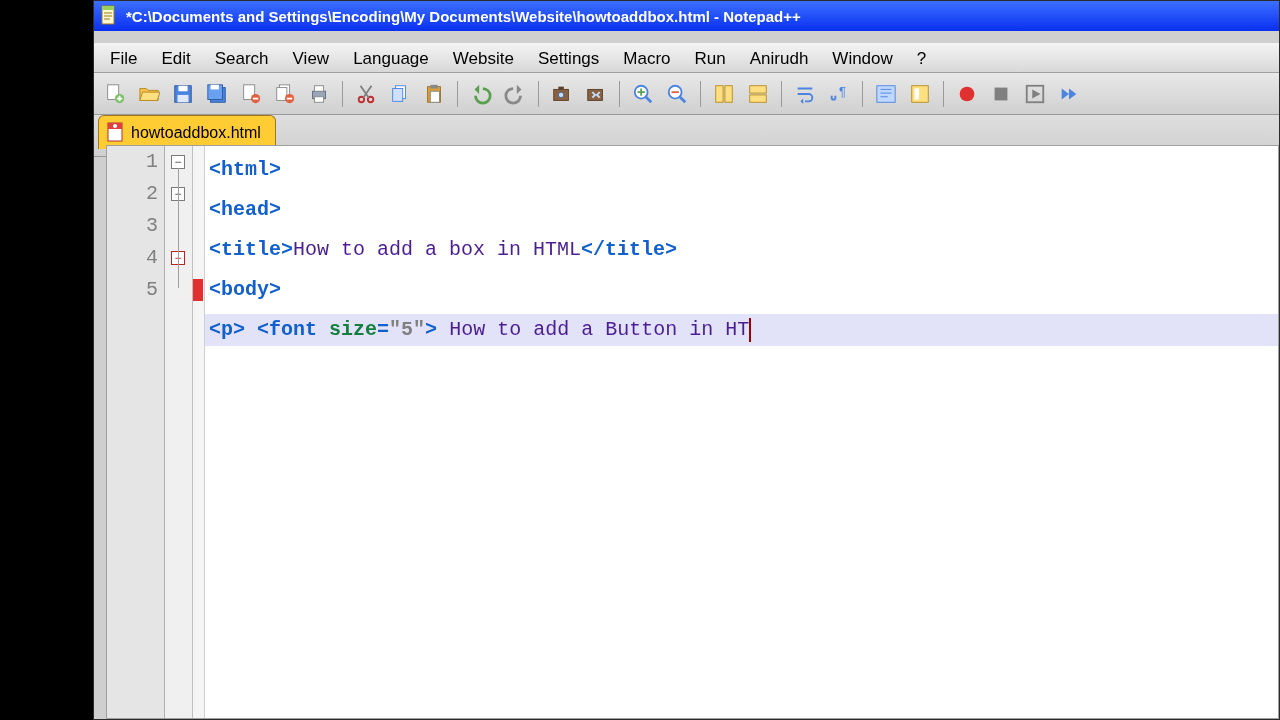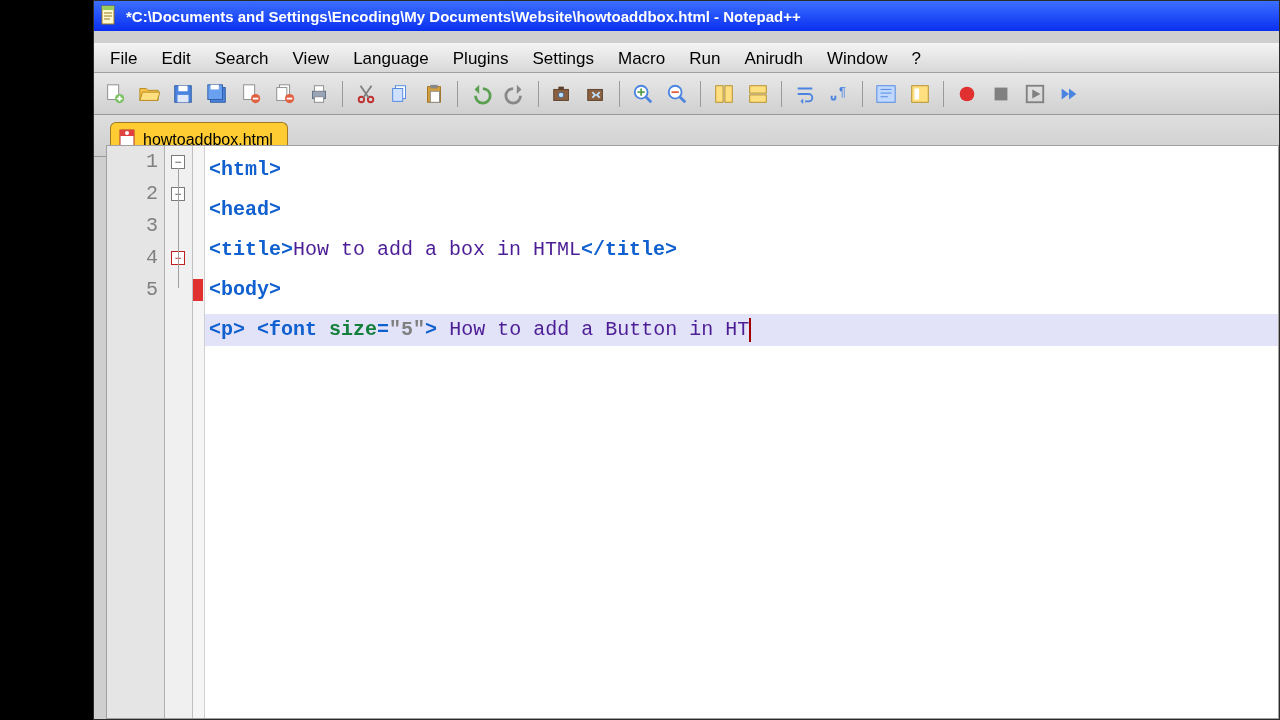--- a/index.html
+++ b/index.html
@@ -13,21 +13,21 @@
   .titlebar .title-text { white-space: nowrap; }
   
   .menubar { height: 30px; background: linear-gradient(#f4f4f4, #d8d8d8); border-bottom: 1px solid #a0a0a0; display: flex; align-items: stretch; padding: 0 4px; margin-top: 12px; }
   .menubar .menu-item { padding: 6px 12px 0 12px; font-size: 17px; color: #000; cursor: default; }
   
   .toolbar { height: 42px; background: linear-gradient(#e8e8e8, #d0d0d0); border-bottom: 1px solid #9a9a9a; display: flex; align-items: center; padding: 0 6px; gap: 4px; }
   .tb-btn { width: 30px; height: 30px; border: 1px solid transparent; border-radius: 3px; display: flex; align-items: center; justify-content: center; background: transparent; }
   .tb-btn svg { width: 22px; height: 22px; }
   .tb-sep { width: 1px; height: 26px; background: #9a9a9a; margin: 0 4px; }
   
-  .tabstrip { height: 42px; background: linear-gradient(#dedede, #cfcfcf); border-bottom: 1px solid #9a9a9a; display: flex; align-items: flex-end; padding-left: 16px; }
+  .tabstrip { height: 42px; background: linear-gradient(#dedede, #cfcfcf); border-bottom: 1px solid #9a9a9a; display: flex; padding-left: 4px; }
   .tab { height: 34px; background: #ffcc33; border: 1px solid #a07820; border-bottom: none; border-radius: 6px 6px 0 0; display: flex; align-items: center; padding: 0 14px 0 8px; gap: 6px; font-size: 16px; }
   .tab .file-icon { width: 18px; height: 22px; display:inline-flex; }
   .tab .file-icon svg { width:18px;height:22px; }
   
   .editor-wrap { position: absolute; left: 12px; right: 0; top: 144px; bottom: 0; background: #fff; border: 1px solid #a0a0a0; }
   .gutter-col { position: absolute; left: 0; top: 0; bottom: 0; width: 58px; background: #e5e5e5; border-right: 1px solid #b0b0b0; text-align: right; padding-right: 6px; color: #808080; font-family: "Courier New", monospace; font-size: 20px; line-height: 32px; }
   .fold-col { position: absolute; left: 58px; top: 0; bottom: 0; width: 28px; background: #f0f0f0; border-right: 1px solid #c0c0c0; }
   .fold-box { width: 14px; height: 14px; border: 1px solid #7a7a7a; background: #fff; position: absolute; left: 6px; display:flex;align-items:center;justify-content:center;font-size:12px;line-height:12px;color:#505050;}
   .fold-box.open::after { content:"−"; }
   .fold-box.red { border-color:#c02020; color:#c02020; background:#fff; }
@@ -59,21 +59,21 @@
     </span>
     <span class="title-text">*C:\Documents and Settings\Encoding\My Documents\Website\howtoaddbox.html - Notepad++</span>
   </div>
 
   <div class="menubar">
     <div class="menu-item">File</div>
     <div class="menu-item">Edit</div>
     <div class="menu-item">Search</div>
     <div class="menu-item">View</div>
     <div class="menu-item">Language</div>
-    <div class="menu-item">Plugins</div>
+    <div class="menu-item">Website</div>
     <div class="menu-item">Settings</div>
     <div class="menu-item">Macro</div>
     <div class="menu-item">Run</div>
     <div class="menu-item">Anirudh</div>
     <div class="menu-item">Window</div>
     <div class="menu-item">?</div>
   </div>
 
   <div class="toolbar" id="toolbar">
       <div class="tb-btn">

